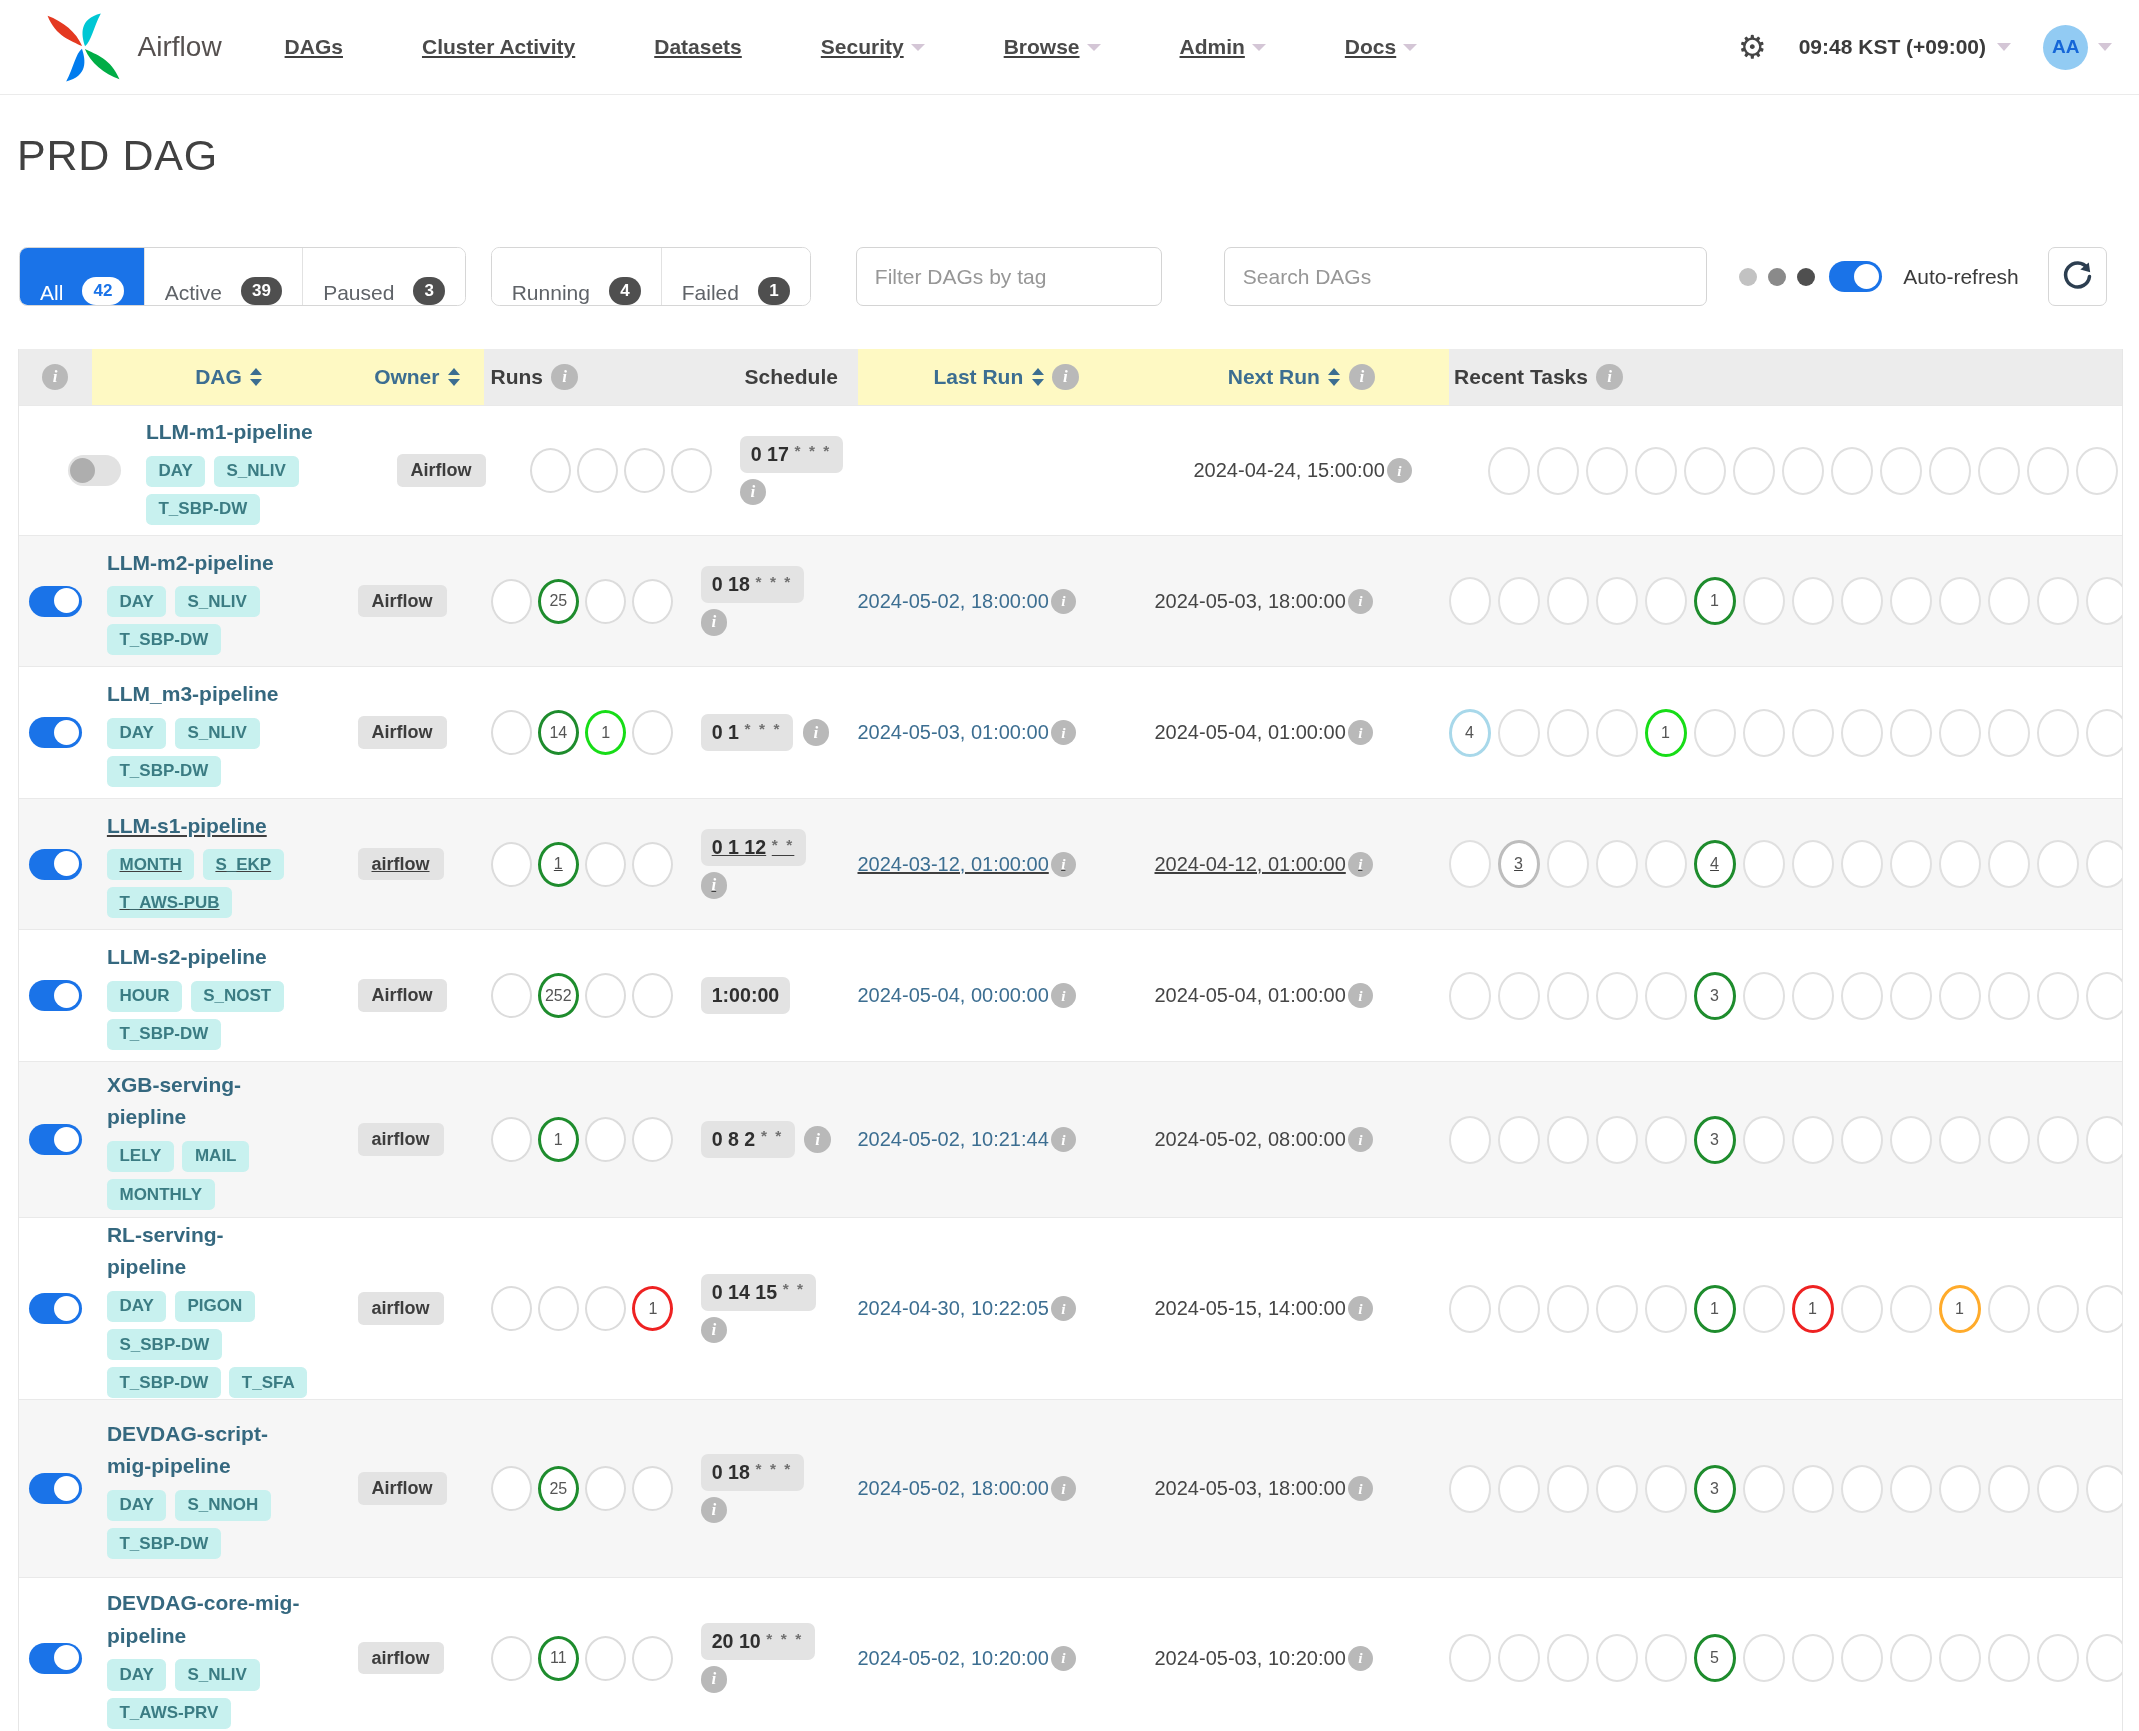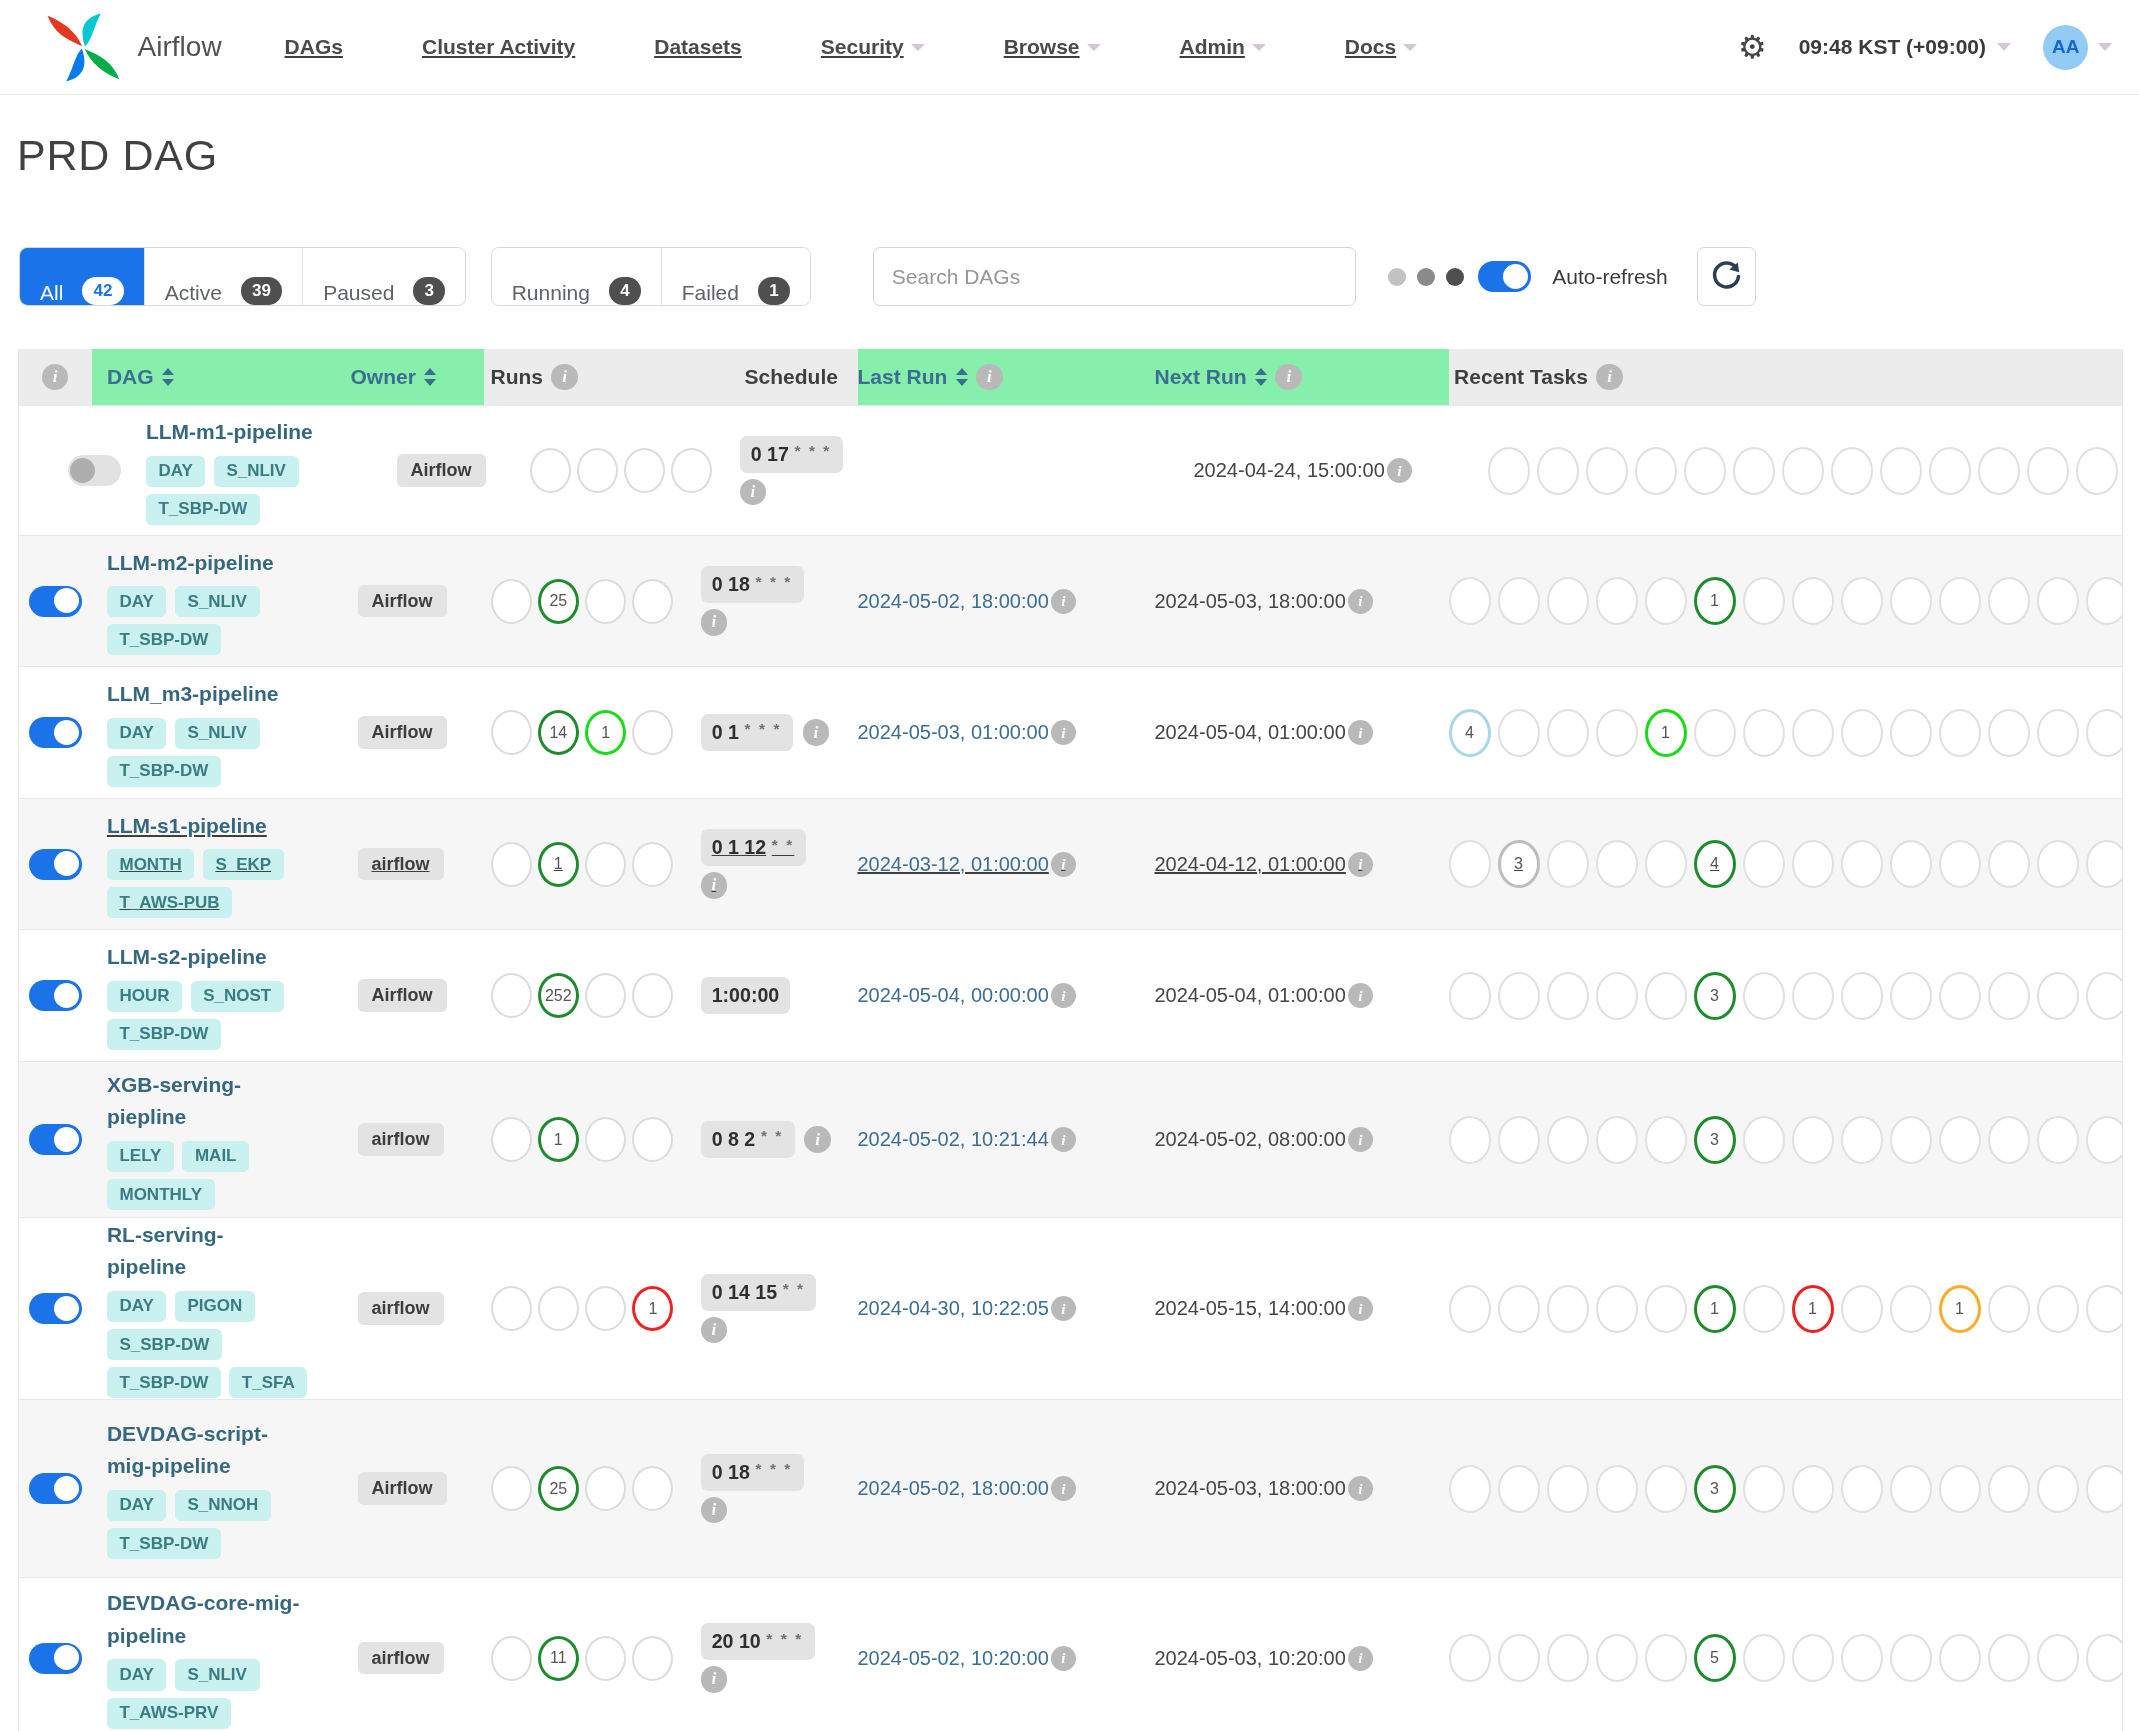--- a/index.html
+++ b/index.html
@@ -48,21 +48,21 @@
   .auto-toggle { margin-left:14px; }
   .autolab { font-size:21px; color:#3b3b3b; margin-left:21px; }
   .refresh-btn { margin-left:29px; width:59px; height:59px; border:1.4px solid #d6d6d6; border-radius:7px;
     background:#fff; display:flex; align-items:center; justify-content:center; cursor:pointer; }
 
   
   .dagtable { margin:43px 17px 0 17.5px; border-left:1.4px solid #e6e6e6; border-right:1.4px solid #e6e6e6; }
   .grid { display:grid; grid-template-columns:73px 259px 133px 210px 164px 297px 294px 1fr; }
   .thead { height:56px; font-size:21px; font-weight:700; }
   .thead .hcell { display:flex; align-items:center; gap:8.4px; }
-  .hg-a { background:#ececec; } .hg-b { background:#86efac; }
+  .hg-a { background:#ececec; } .hg-b { background:#fef9c3;justify-content:center; }
   .sortlab { color:#3c6e91; cursor:pointer; }
   .darklab { color:#3f3f3f; }
   .sorticons { display:flex; flex-direction:column; gap:3.5px; cursor:pointer; }
   .tri-up { width:0; height:0; border-left:6.3px solid transparent; border-right:6.3px solid transparent; border-bottom:7.7px solid #3c6e91; }
   .tri-dn { width:0; height:0; border-left:6.3px solid transparent; border-right:6.3px solid transparent; border-top:7.7px solid #3c6e91; }
   .info-ic { width:26.6px; height:26.6px; border-radius:50%; background:#b9b9b9; color:#fff; font-size:17px;
     font-weight:700; display:flex; align-items:center; justify-content:center; flex:none; font-family:"Liberation Serif",serif; font-style:italic; }
   .info-ic.sm { width:25px; height:25px; font-size:15.4px; }
 
   .trow { border-top:1.4px solid #e9e9e9; }
@@ -166,20 +166,21 @@
   <div class="btn-group" style="margin-left:24.5px" id="group2">
       <button class="fbtn">
         <span>Running</span>
         <span class="cnt">4</span>
       </button>
       <button class="fbtn">
         <span>Failed</span>
         <span class="cnt">1</span>
       </button>
     </div>
+  <input class="tag-input" placeholder="Filter DAGs by tag" style="">
   <input class="search-input" placeholder="Search DAGs" style="">
   <div class="dots" id="dots">
       <span class="dot" style="background: rgb(194, 194, 194);"></span>
       <span class="dot" style="background: rgb(138, 138, 138);"></span>
       <span class="dot" style="background: rgb(79, 79, 79);"></span>
     </div>
   <div class="toggle auto-toggle">
       <div class="knob"></div>
     </div>
   <span class="autolab">Auto-refresh</span>

